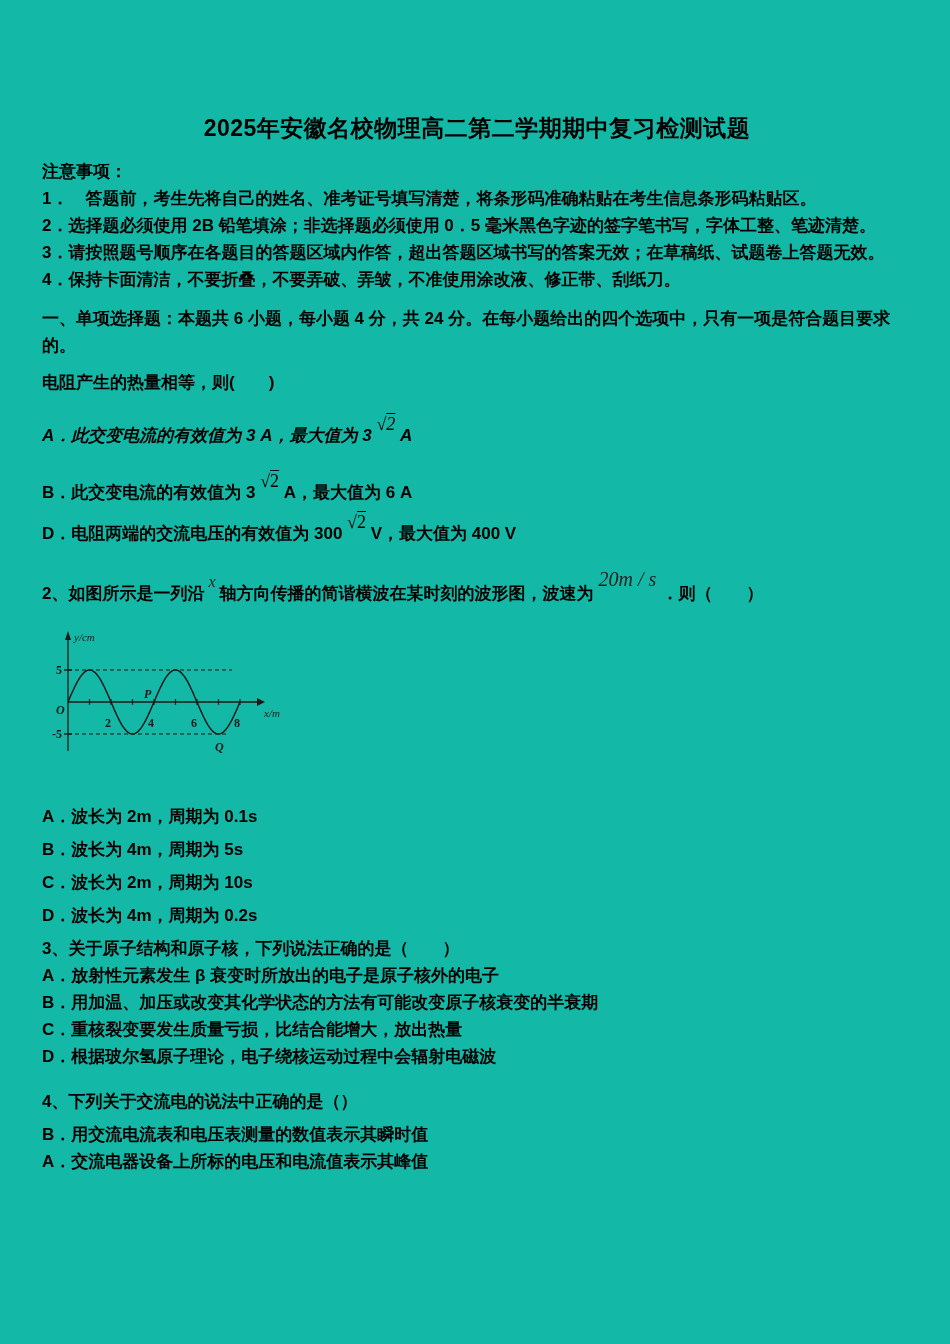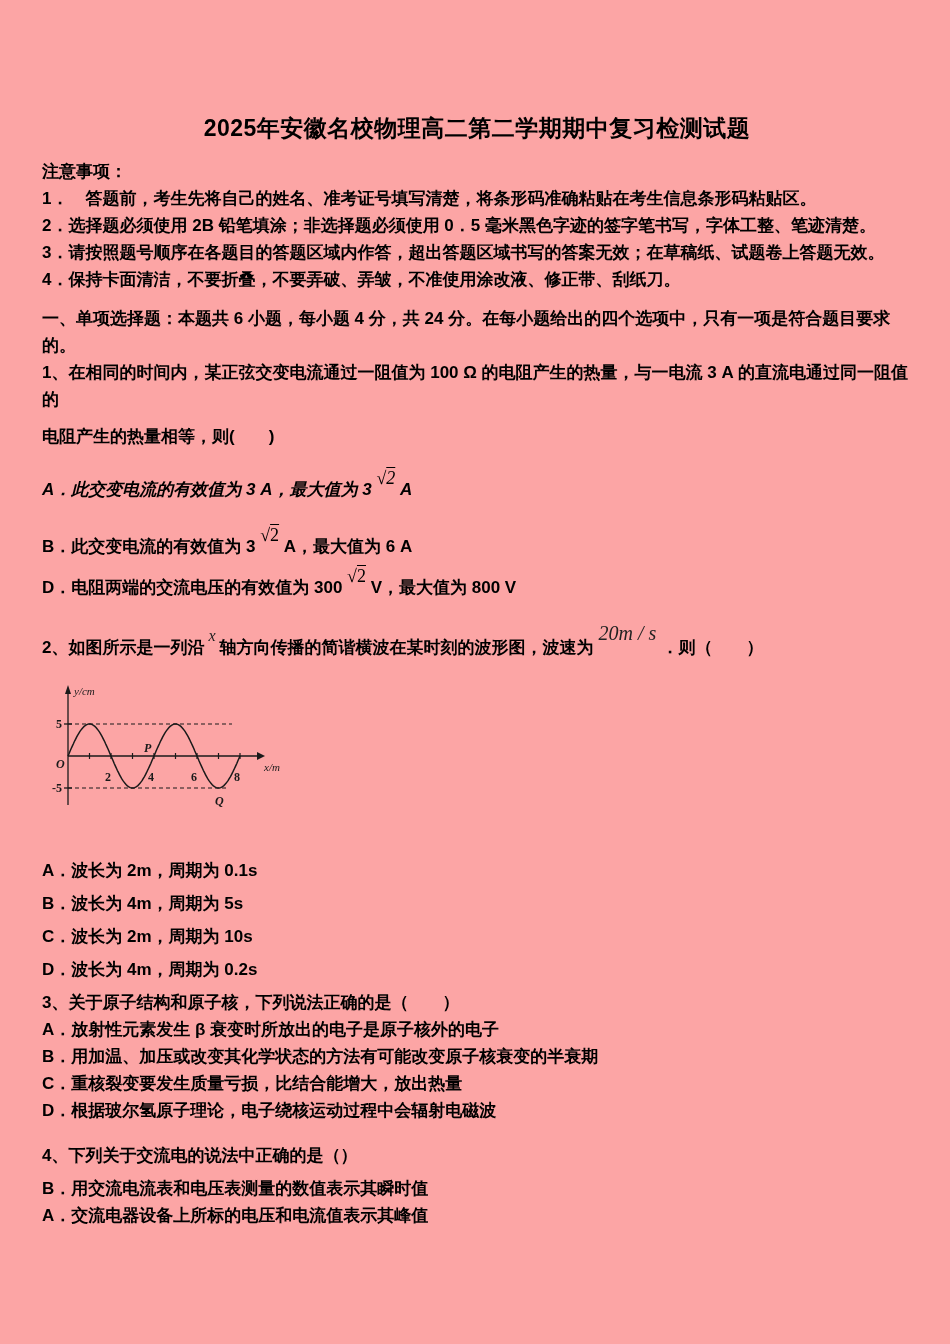--- a/index.html
+++ b/index.html
@@ -1,17 +1,17 @@
 <!DOCTYPE html>
 <html><head>
 <meta charset="utf-8">
 <style>
   html,body{margin:0;padding:0;background:#888;}
   .page{
-    width:950px;height:1344px;margin:0 auto;background:#fca5a5;
+    width:950px;height:1344px;margin:0 auto;background:#14b8a6;
     box-sizing:border-box;padding:112px 38px 0 42px;
     font-family:"Liberation Sans",sans-serif;
     font-weight:bold;color:#000;font-size:17px;overflow:hidden;position:relative;
   }
   .title{text-align:center;font-size:23px;line-height:32px;margin:0 0 14px 0;letter-spacing:.5px;}
   .line{line-height:27px;}
   .notice-block{margin:0;}
   .section-heading{margin-top:12px;}
   .q1-line1{margin-top:0;}
   .q1-line2{margin-top:10px;}
@@ -46,29 +46,28 @@
     <div class="line">注意事项：</div>
     <div class="line">1．　答题前，考生先将自己的姓名、准考证号填写清楚，将条形码准确粘贴在考生信息条形码粘贴区。</div>
     <div class="line">2．选择题必须使用 2B 铅笔填涂；非选择题必须使用 0．5 毫米黑色字迹的签字笔书写，字体工整、笔迹清楚。</div>
     <div class="line">3．请按照题号顺序在各题目的答题区域内作答，超出答题区域书写的答案无效；在草稿纸、试题卷上答题无效。</div>
     <div class="line">4．保持卡面清洁，不要折叠，不要弄破、弄皱，不准使用涂改液、修正带、刮纸刀。</div>
   </div>
 
   <div class="line section-heading">一、单项选择题：本题共 6 小题，每小题 4 分，共 24 分。在每小题给出的四个选项中，只有一项是符合题目要求的。</div>
 
   <div>
-    <div class="line q1-line1">1、在相同的时间内，某正弦交变电流通过一阻值为 100 Ω 的电阻产生的热量，与一电流 3 A 的直流电通过同一阻值的</div>
     <div class="line q1-line2">电阻产生的热量相等，则(　　)</div>
 
     <div class="opt mt26"><span>A．</span><span>此交变电流的有效值为 3 A，最大值为 3 </span><span class="sqrt"><span>√</span><span class="rad">2</span></span><span> A</span></div>
 
     <div class="opt mt30"><span>B．</span><span>此交变电流的有效值为 3 </span><span class="sqrt"><span>√</span><span class="rad">2</span></span><span> A，最大值为 6 A</span></div>
 
 
-    <div class="opt mt14"><span>D．</span><span>电阻两端的交流电压的有效值为 300 </span><span class="sqrt"><span>√</span><span class="rad">2</span></span><span> V，最大值为 800 V</span></div>
+    <div class="opt mt14"><span>D．</span><span>电阻两端的交流电压的有效值为 300 </span><span class="sqrt"><span>√</span><span class="rad">2</span></span><span> V，最大值为 400 V</span></div>
   </div>
 
   <div>
     <div class="q2-line"><span>2、如图所示是一列沿</span><span class="sup-x">x</span><span>轴方向传播的简谐横波在某时刻的波形图，波速为</span><span class="speed">20m / s</span><span>．则（　　）</span></div>
 
     <div class="fig-wrap">
       <svg id="wave-svg" width="240" height="135" viewBox="0 0 240 135">
 
         <line x1="16" y1="124" x2="16" y2="8" stroke="#1a1a1a" stroke-width="1.3"></line>
         <polygon points="13,13 16,4 19,13" fill="#1a1a1a"></polygon>

